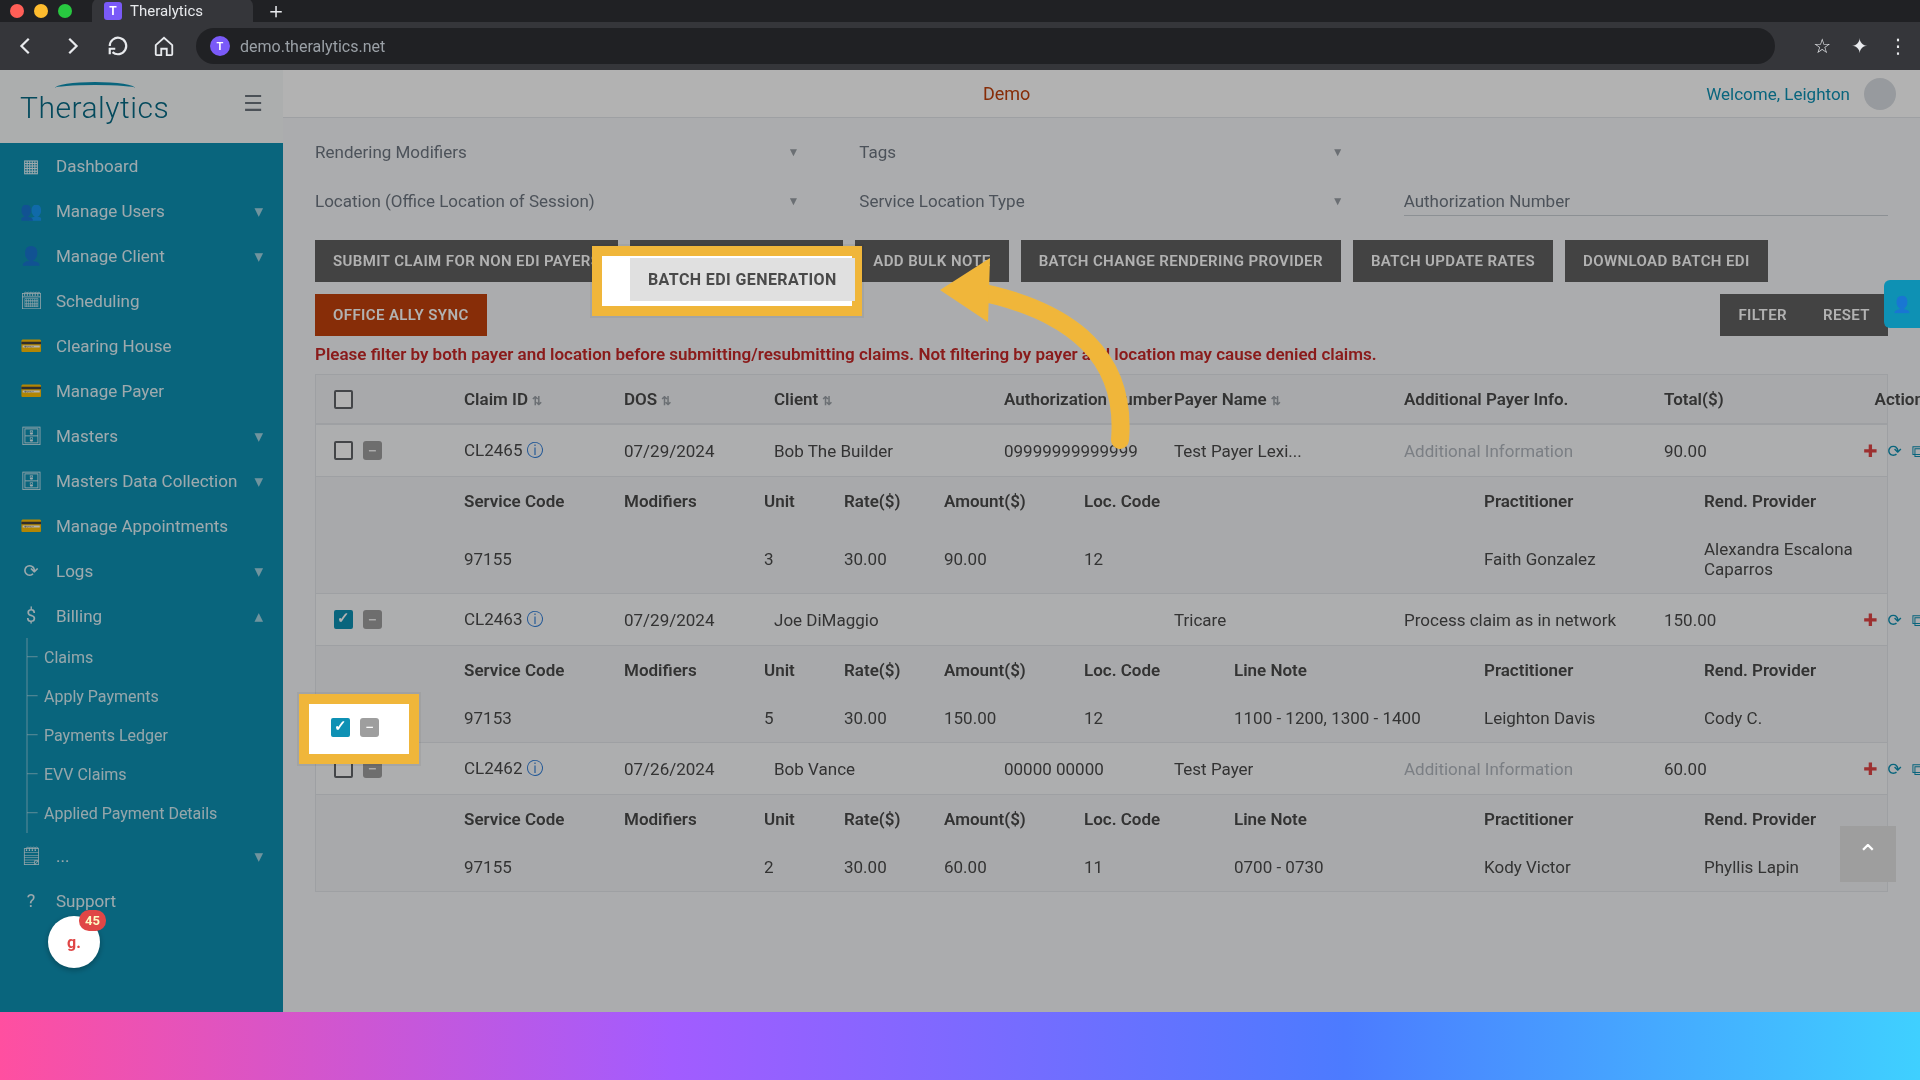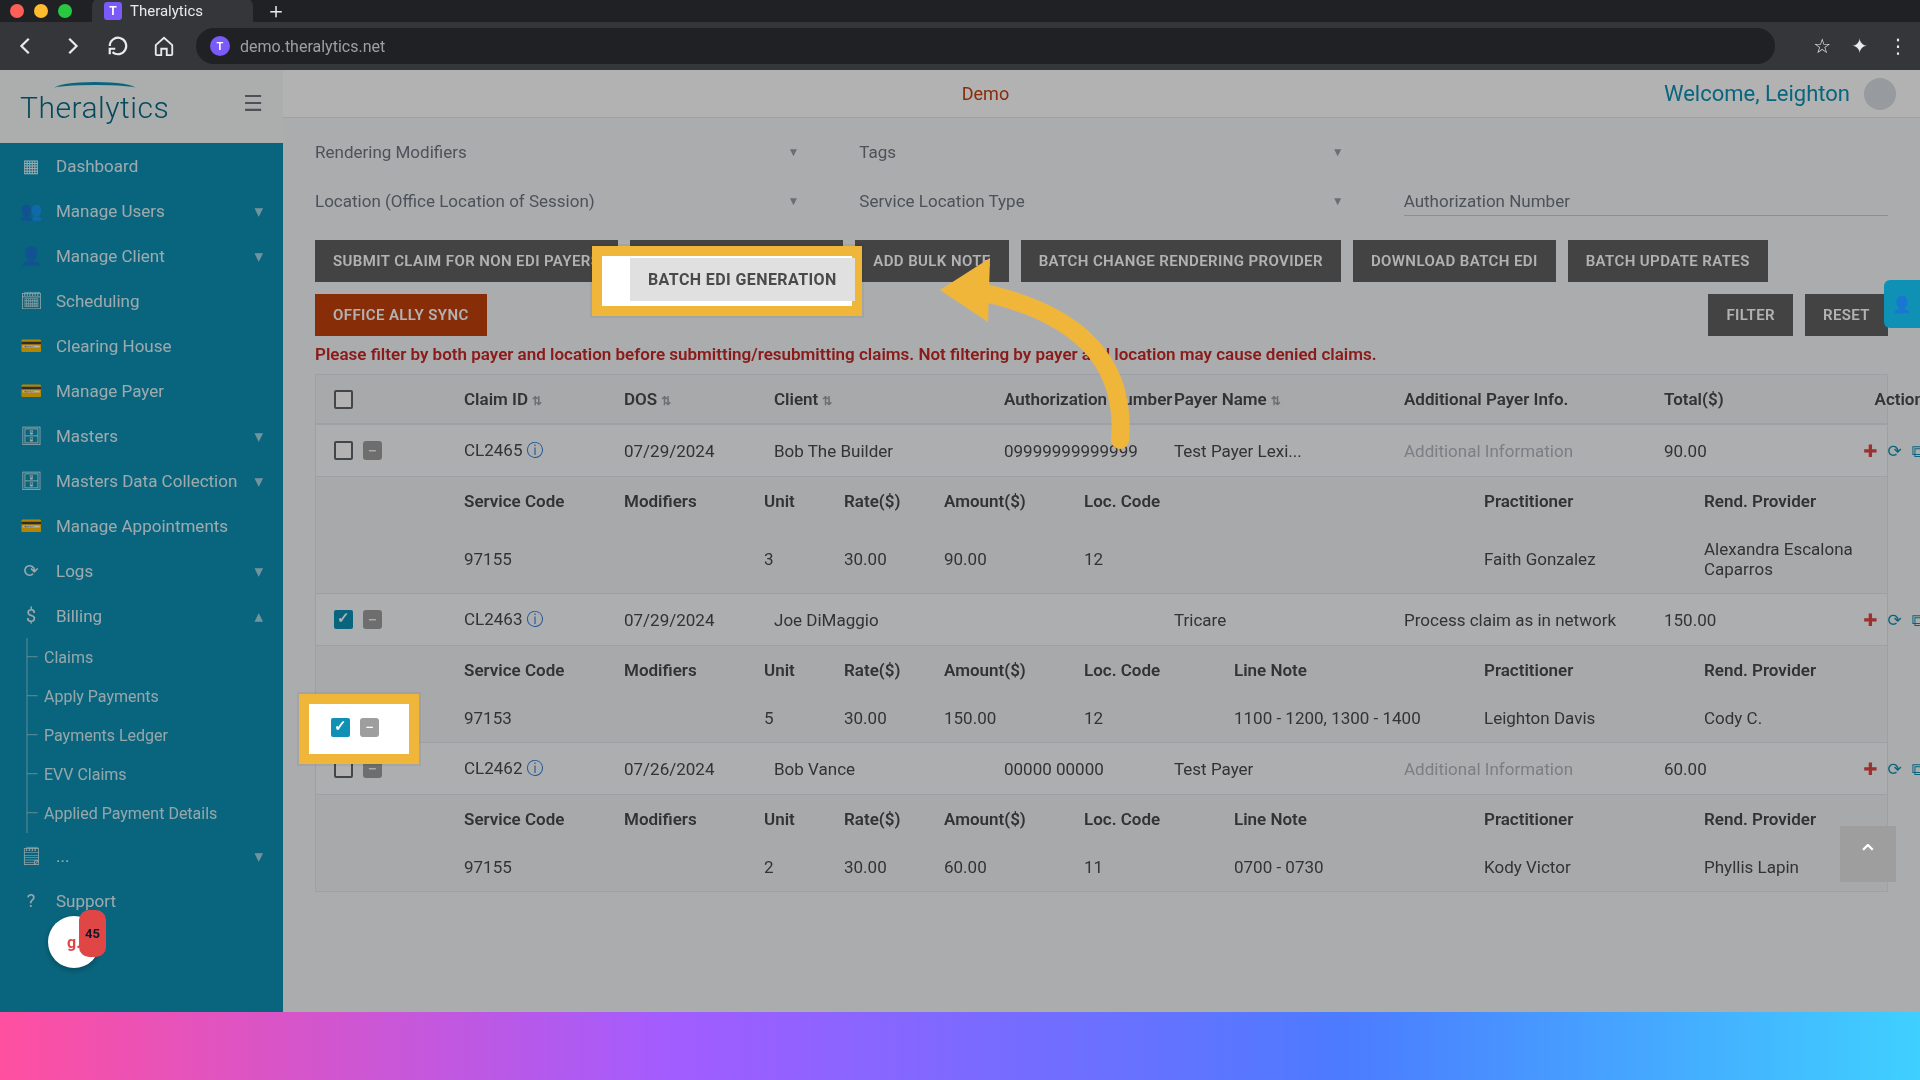--- a/index.html
+++ b/index.html
@@ -34,33 +34,33 @@
 .nav-item .chev { margin-left: auto; opacity: 0.7; }
 .nav-icon-s { width: 22px; text-align: center; font-size: 18px; }
 .sub-nav { padding-left: 44px; }
 .sub-item { display: flex; align-items: center; padding: 10px 0; color: #d6eef4; font-size: 16px; position: relative; }
 .sub-item::before { content:""; position:absolute; left:-18px; top:0; bottom:0; width:2px; background: rgba(255,255,255,0.25);}
 .sub-tick::after { content:"—"; position:absolute; left:-18px; color: rgba(255,255,255,0.4); }
 
 
 .header { position: absolute; left: 283px; right: 0; top: 0; height: 48px; background: #fff; border-bottom: 1px solid #e3e6ea; display: flex; align-items: center; padding: 0 24px; z-index: 1;}
 .header-center { flex:1; text-align:center; color:#c2410c; font-size:18px; }
-.welcome { color: #0e91b4; font-size: 22px; }
+.welcome { color: #0e91b4; font-size: 17px; }
 .avatar { width: 32px; height: 32px; border-radius: 50%; background: #d9dde2; margin-left: 14px; }
 
 
 .content { position: absolute; left: 283px; right: 0; top: 48px; bottom: 0; background: #f5f7f9; overflow-y: auto; padding: 24px 32px; z-index: 0;}
 .filter-row { display: flex; gap: 60px; margin-bottom: 24px; }
 .field-label { color: #6e7681; font-size: 17px; flex: 1; border-bottom: 1px solid transparent; padding-bottom: 4px; display:flex; align-items:center; }
 .field-label .dd { margin-left: auto; color:#9aa0a6; font-size:12px;}
 .pill-row { display: flex; flex-wrap: wrap; gap: 12px; margin-bottom: 12px; }
 .pill-btn { background: #616161; color: #fff; font-size: 15px; font-weight: 600; padding: 12px 18px; border: none; letter-spacing: 0.4px; cursor: pointer; }
 .pill-btn.light { background: #c2410c; }
 .action-row { display:flex; align-items:center; }
-.action-right { margin-left:auto; display:flex; gap:12px;}
+.action-right { margin-left:auto; display:flex; }
 .warning-text { color: #c62828; font-weight: 600; font-size: 17px; margin: 8px 0 4px;}
 
 
 .claims-table { background: #f1f3f5; border: 1px solid #e3e6ea; margin-top: 10px;}
 .thead-row, .claim-row, .svc-head, .svc-row { display: grid; align-items: center; padding: 14px 18px; font-size: 17px; color:#4a4a4a;}
 .thead-row { grid-template-columns: 130px 160px 150px 230px 170px 230px 260px 130px 130px; border-bottom: 1px solid #e3e6ea; font-weight: 600;}
 .claim-row { grid-template-columns: 130px 160px 150px 230px 170px 230px 260px 130px 130px; background: #f8f9fb; border-top: 1px solid #e3e6ea; }
 .check-cell { display:flex; gap:10px; align-items:center;}
 .chk { width: 19px; height: 19px; border: 2px solid #606368; border-radius: 2px; background:#fff;}
 .chk.checked { background: #0e91b4; border-color:#0e91b4; position:relative;}
@@ -71,21 +71,21 @@
 .svc-head { grid-template-columns: 290px 140px 80px 100px 140px 150px 250px 220px 220px 80px; font-weight:600; border-top:1px solid #e3e6ea;}
 .svc-row  { grid-template-columns: 290px 140px 80px 100px 140px 150px 250px 220px 220px 80px; }
 .addl-placeholder { color: #b0b6bd; }
 .action-icons { display:flex; gap:10px; flex-wrap:wrap;}
 .ic-red{color:#e04646;} .ic-teal{color:#0e91b4;}
 
 
 .scroll-top-btn { position: absolute; right: 24px; bottom: 130px; width: 56px; height: 56px; background: #9e9e9e; display:flex; align-items:center; justify-content:center; font-size:26px; color:#fff; z-index:60;}
 .side-persona { position:absolute; right:0; top: 210px; width: 36px; height: 48px; background:#0e91b4; z-index:60; display:flex;align-items:center;justify-content:center;color:#fff; border-radius: 6px 0 0 6px;}
 .gadget { position:absolute; left: 48px; bottom: 44px; width:52px; height:52px; border-radius:50%; background:#fff; z-index:70; display:flex;align-items:center;justify-content:center; box-shadow:0 2px 6px rgba(0,0,0,0.3); font-weight:bold; color:#e04646;}
-.gadget .badge { position:absolute; top:-6px; right:-6px; background:#e04646; color:#0f172a; font-size:13px; padding:16px 6px; border-radius:10px;}
+.gadget .badge { position:absolute; top:-6px; right:-6px; background:#e04646; color:#fef9c3; font-size:13px; padding:3px 6px; border-radius:10px;}
 .gradient-bar { position: absolute; left:0; right:0; bottom:0; height: 68px; background: linear-gradient(90deg,#ff4fa0 0%,#a25cff 35%,#4c7bff 70%,#3fd0ff 100%); }
 
 
 .highlight-box { position: absolute; border: 10px solid #f0b63a; background: #fff; z-index: 80; box-shadow: 0 0 0 2px rgba(0,0,0,0.05);}
 .hl-btn { position: absolute; z-index: 85; }
 .hl-btn-inner { background: #e0e0e0; color:#4a4a4a; font-weight:700; font-size:16px; padding: 12px 18px; letter-spacing:0.4px;}
 .arrow-svg { position:absolute; z-index:82; }
 
 svg { display:block; }
 </style>
@@ -261,22 +261,22 @@
       <div class="field-label" style="border-bottom:1px solid #c9ced4;">
           <span>Authorization Number</span>
         </div>
     </div>
 
     <div class="pill-row">
       <button class="pill-btn">SUBMIT CLAIM FOR NON EDI PAYERS</button>
       <button class="pill-btn">BATCH EDI GENERATION</button>
       <button class="pill-btn">ADD BULK NOTE</button>
       <button class="pill-btn">BATCH CHANGE RENDERING PROVIDER</button>
+      <button class="pill-btn">BATCH UPDATE RATES</button>
       <button class="pill-btn">DOWNLOAD BATCH EDI</button>
-      <button class="pill-btn">BATCH UPDATE RATES</button>
     </div>
 
     <div class="action-row">
       <button class="pill-btn light">OFFICE ALLY SYNC</button>
       <div class="action-right">
         <button class="pill-btn">FILTER</button>
         <button class="pill-btn">RESET</button>
       </div>
     </div>
 

